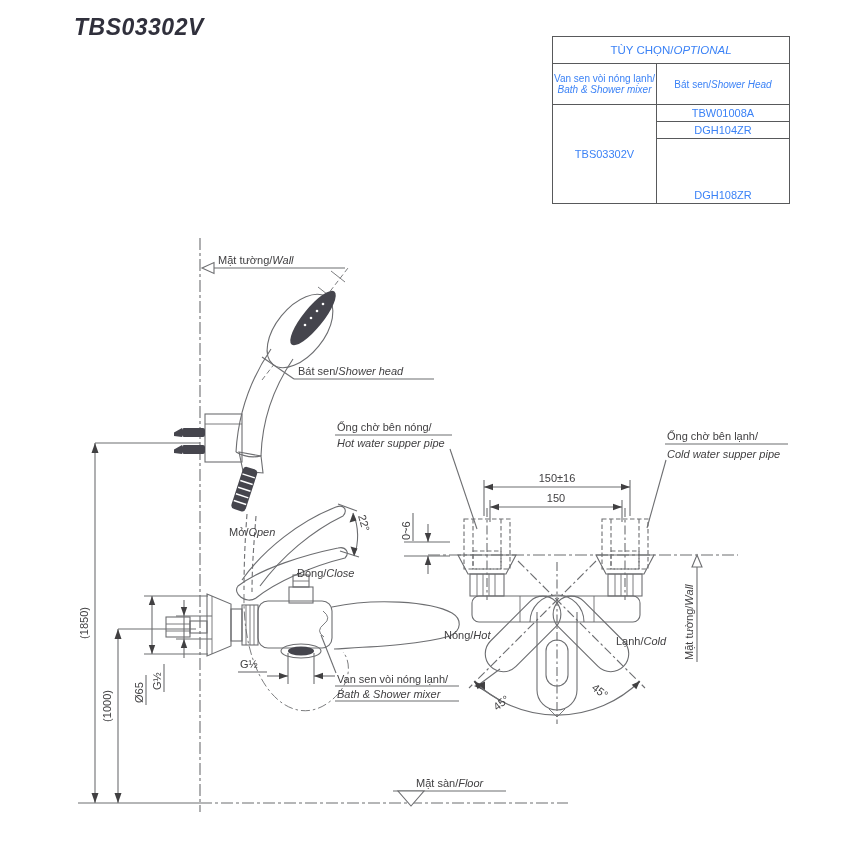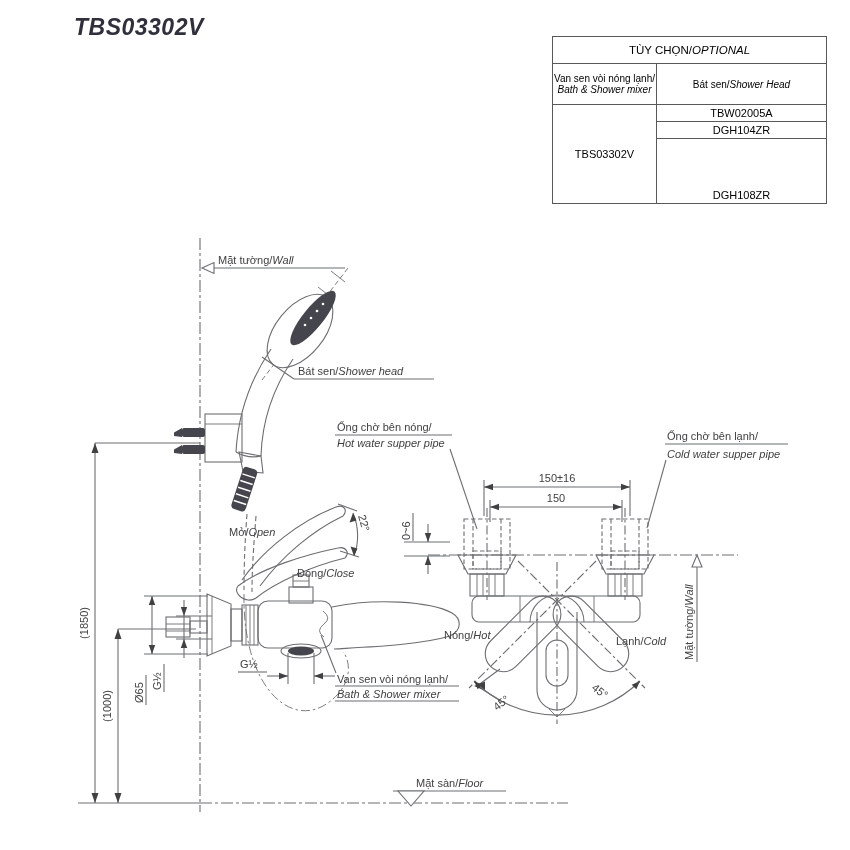--- a/index.html
+++ b/index.html
@@ -1,22 +1,22 @@
 <!DOCTYPE html>
 <html><head>
 <meta charset="utf-8">
 <style>
   html,body{margin:0;padding:0;background:#ffffff;}
   .stage{position:relative;width:850px;height:850px;background:#fff;overflow:hidden;
          font-family:"Liberation Sans", sans-serif;}
   .title{position:absolute;left:74px;top:14px;font-size:23px;font-weight:bold;
          font-style:italic;color:#30303c;letter-spacing:.5px;}
   
-  .opt-table{position:absolute;left:552px;top:36px;width:275px;border:1px solid #58595b;
-             color:#000000;background:#fff;box-sizing:border-box;}
+  .opt-table{position:absolute;left:552px;top:36px;width:238px;border:1px solid #58595b;
+             color:#3b82f6;background:#fff;box-sizing:border-box;}
   .opt-table .hdr{height:26px;line-height:26px;text-align:center;font-size:11.5px;
                   border-bottom:1px solid #58595b;}
   .opt-table .cols{display:flex;}
   .opt-table .colL{width:103px;border-right:1px solid #58595b;display:flex;flex-direction:column;}
   .opt-table .colR{flex:1;display:flex;flex-direction:column;}
   .opt-table .subhead{height:40px;border-bottom:1px solid #58595b;display:flex;
                       flex-direction:column;justify-content:center;text-align:center;font-size:10px;}
   .opt-table .model{flex:1;display:flex;align-items:center;justify-content:center;font-size:11px;}
   .opt-table .trow{height:16px;line-height:16px;text-align:center;font-size:11px;
                    border-bottom:1px solid #58595b;}
@@ -50,21 +50,21 @@
         <div class="subhead">
           <span>Van sen vòi nóng lạnh/</span>
           <span class="it">Bath &amp; Shower mixer</span>
         </div>
         <div class="model">TBS03302V</div>
       </div>
       <div class="colR">
         <div class="subhead">
           <span><span>Bát sen/</span><span class="it">Shower Head</span></span>
         </div>
-        <div class="trow">TBW02005A</div>
+        <div class="trow">TBW01008A</div>
         <div class="trow">DGH104ZR</div>
         <div class="trow">DGH108ZR</div>
       </div>
     </div>
   </div>
 
   <svg width="850" height="850" viewBox="0 0 850 850">
     <g class="ln">
 
       <path d="M200 238 V812" class="cl"></path>

